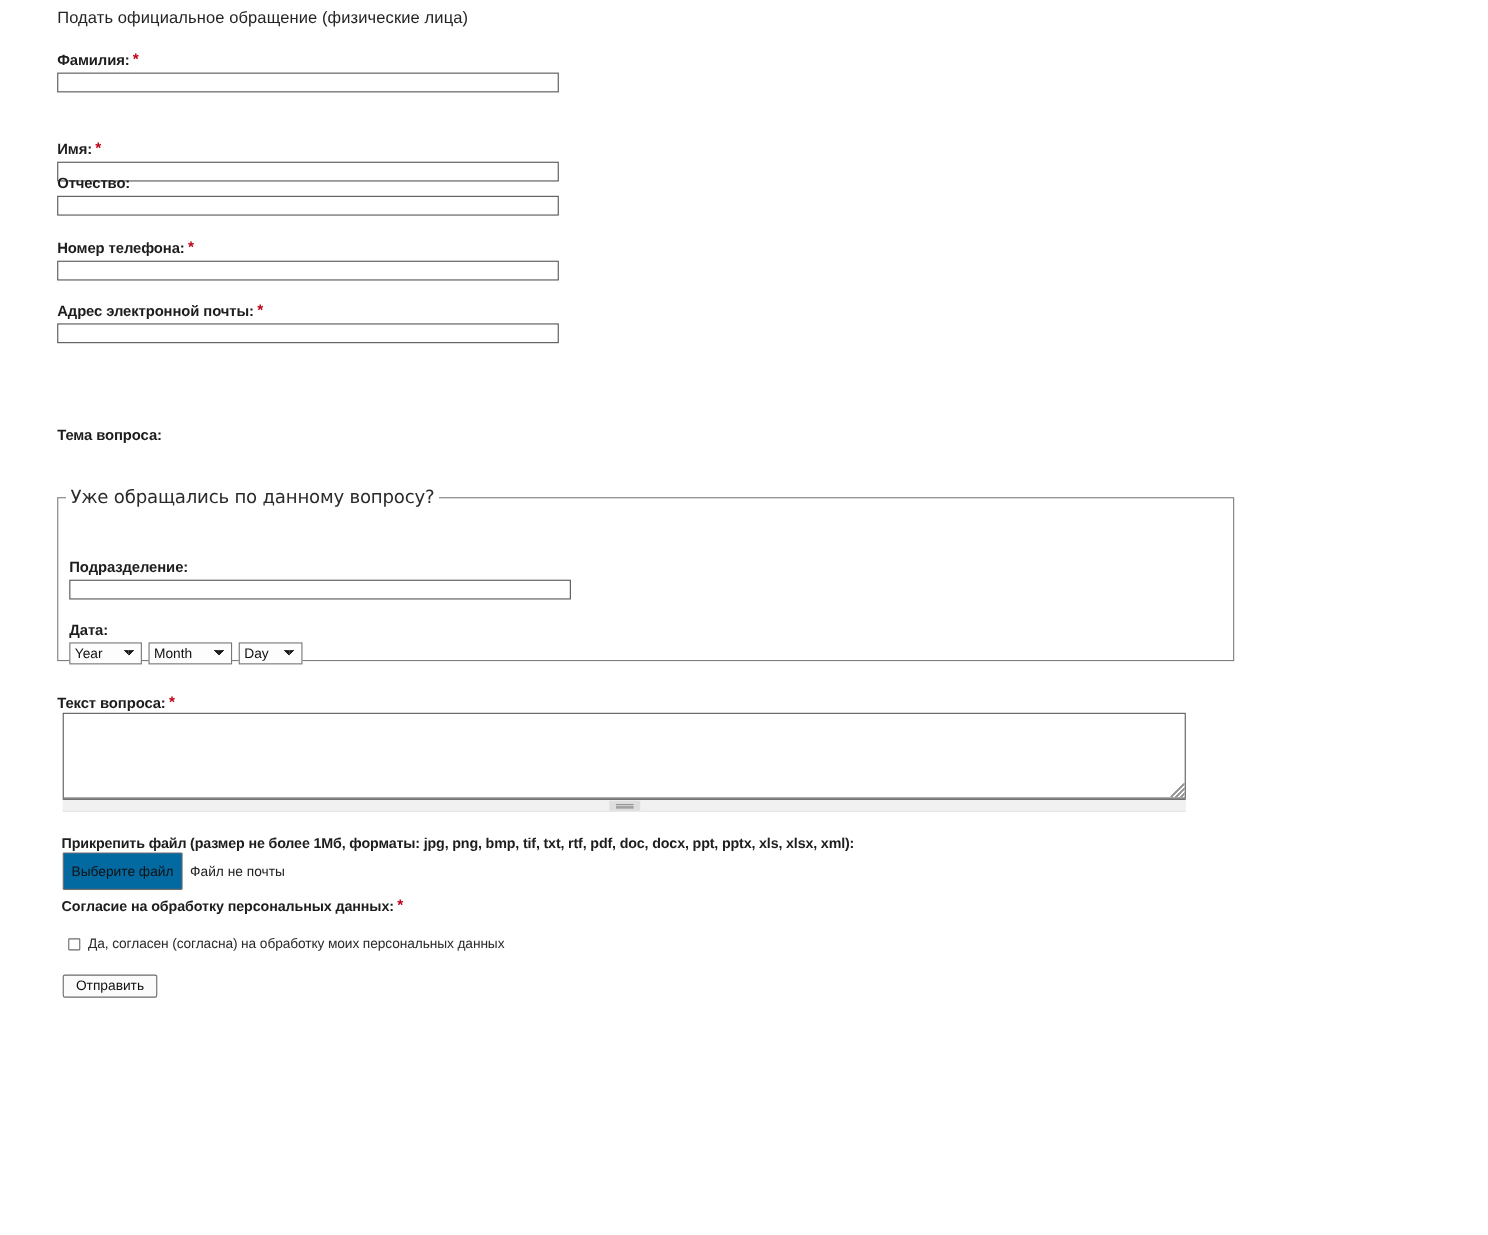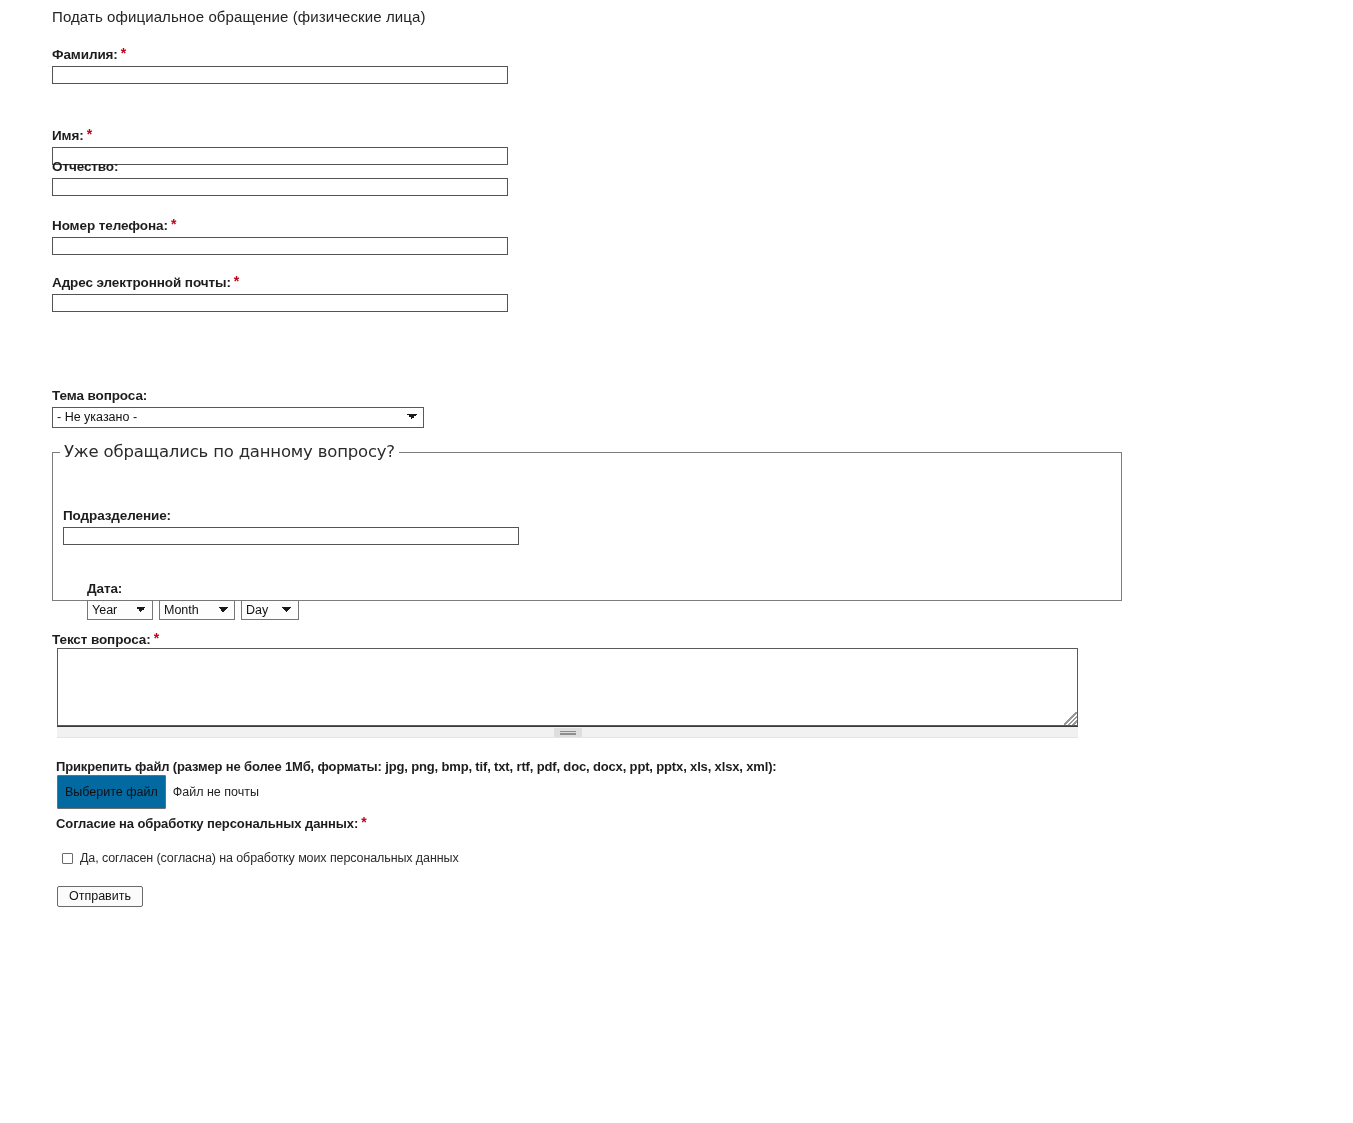--- a/index.html
+++ b/index.html
@@ -350,33 +350,30 @@
   </div>
 
   <div class="field" style="top:273px;">
     <span class="field-label"><span>Адрес электронной почты:</span><span class="req">*</span></span>
     <input class="text-input w-main" type="text" value="" style="">
   </div>
 
 
   <div class="field" style="top:388px;">
     <span class="field-label"><span>Тема вопроса:</span></span>
-    <select class="styled-select topic">
-      <option>- Не указано -</option>
-    </select>
   </div>
 
   <fieldset class="group">
     <legend>Уже обращались по данному вопросу?</legend>
     <div class="group-inner">
       <div class="in-group" style="top:39px;">
         <span class="field-label"><span>Подразделение:</span></span>
         <input class="text-input" style="width: 456px;" type="text" value="">
       </div>
-      <div class="in-group" style="top:112px;margin-left:24px;">
+      <div class="in-group" style="top:96px;">
         <span class="field-label"><span>Дата:</span></span>
         <span style="display:inline-flex; gap:6px; align-items:center;">
           <select id="sel-year" class="styled-select date-part">
             <option>Year</option>
           </select>
           <select id="sel-month" class="styled-select date-part">
             <option>Month</option>
           </select>
           <select id="sel-day" class="styled-select date-part">
             <option>Day</option>

